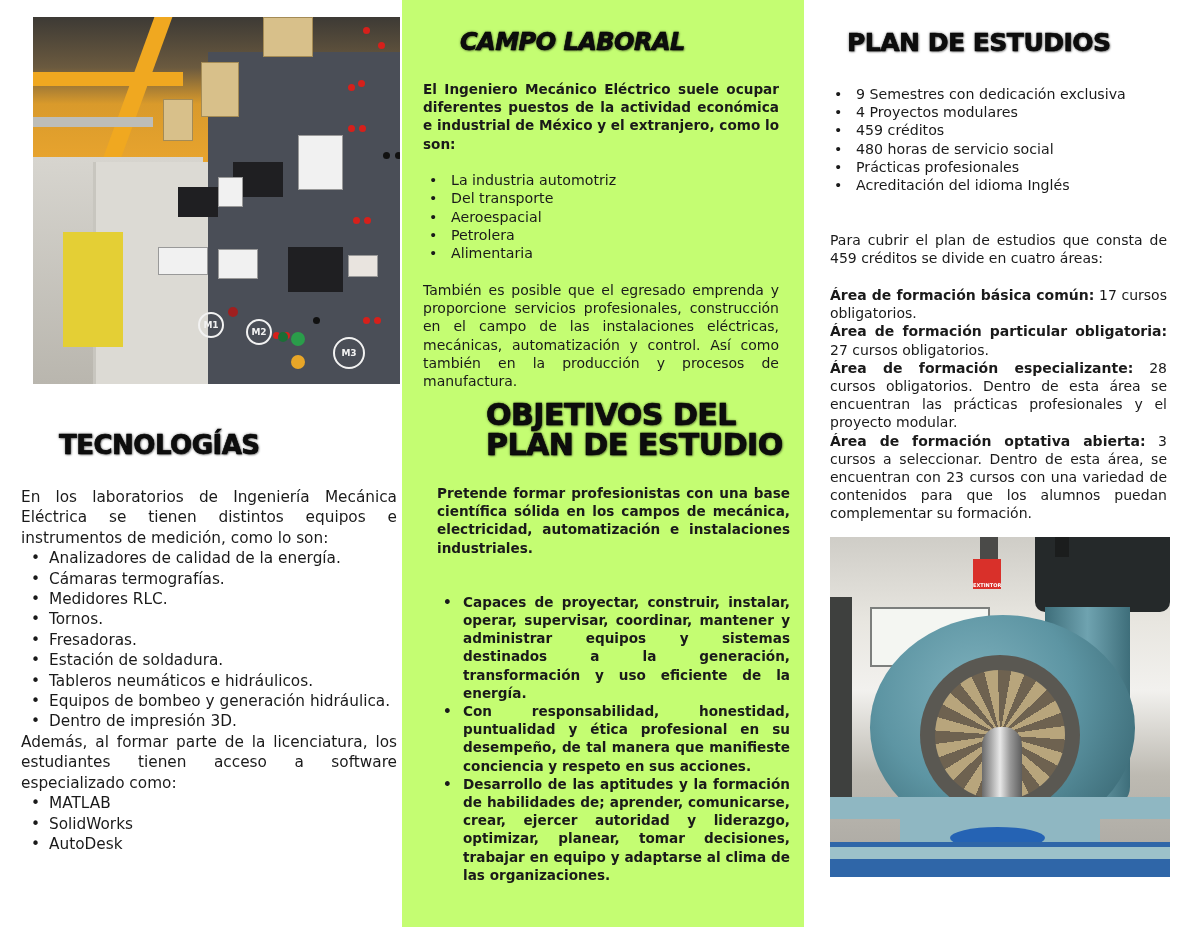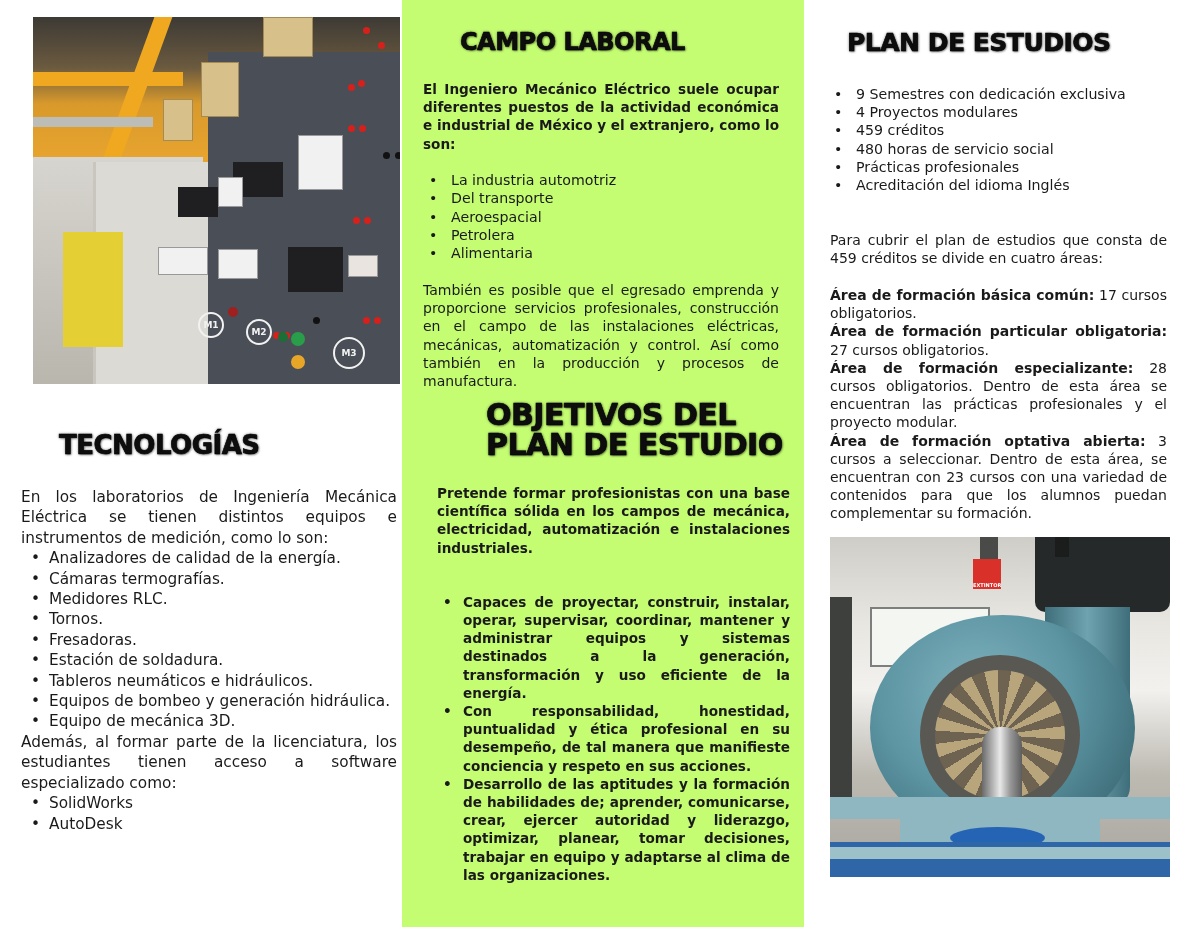--- a/index.html
+++ b/index.html
@@ -121,32 +121,33 @@
     <p class="justify-last">En los laboratorios de Ingeniería Mecánica Eléctrica se tienen distintos equipos e instrumentos de medición, como lo son:</p>
     <ul class="bul">
       <li>Analizadores de calidad de la energía.</li>
       <li>Cámaras termografías.</li>
       <li>Medidores RLC.</li>
       <li>Tornos.</li>
       <li>Fresadoras.</li>
       <li>Estación de soldadura.</li>
       <li>Tableros neumáticos e hidráulicos.</li>
       <li>Equipos de bombeo y generación hidráulica.</li>
-      <li>Equipo de mecánica 3D.</li>
+      <li>Dentro de impresión 3D.</li>
     </ul>
     <p class="justify-last">Además, al formar parte de la licenciatura, los estudiantes tienen acceso a software especializado como:</p>
     <ul class="bul">
+      <li>MATLAB</li>
       <li>SolidWorks</li>
       <li>AutoDesk</li>
     </ul>
   </div>
 </section>
 
 <section class="col col-mid">
-  <h1 class="heading" style="left:58px;top:29px;font-size:24px;">CAMPO LABORAL</h1>
+  <h1 class="heading" style="left:58px;top:29px;font-size:24px;font-style:italic;">CAMPO LABORAL</h1>
 
   <div class="text-block bold" style="left:21px;top:80px;width:356px;font-size:13.6px;line-height:18.2px;">
     <p class="justify-last">El Ingeniero Mecánico Eléctrico suele ocupar diferentes puestos de la actividad económica e industrial de México y el extranjero, como lo son:</p>
   </div>
 
   <ul class="bul small text-block" style="left:21px;top:171px;width:356px;font-size:14.2px;line-height:18.3px;">
     <li>La industria automotriz</li>
     <li>Del transporte</li>
     <li>Aeroespacial</li>
     <li>Petrolera</li>

